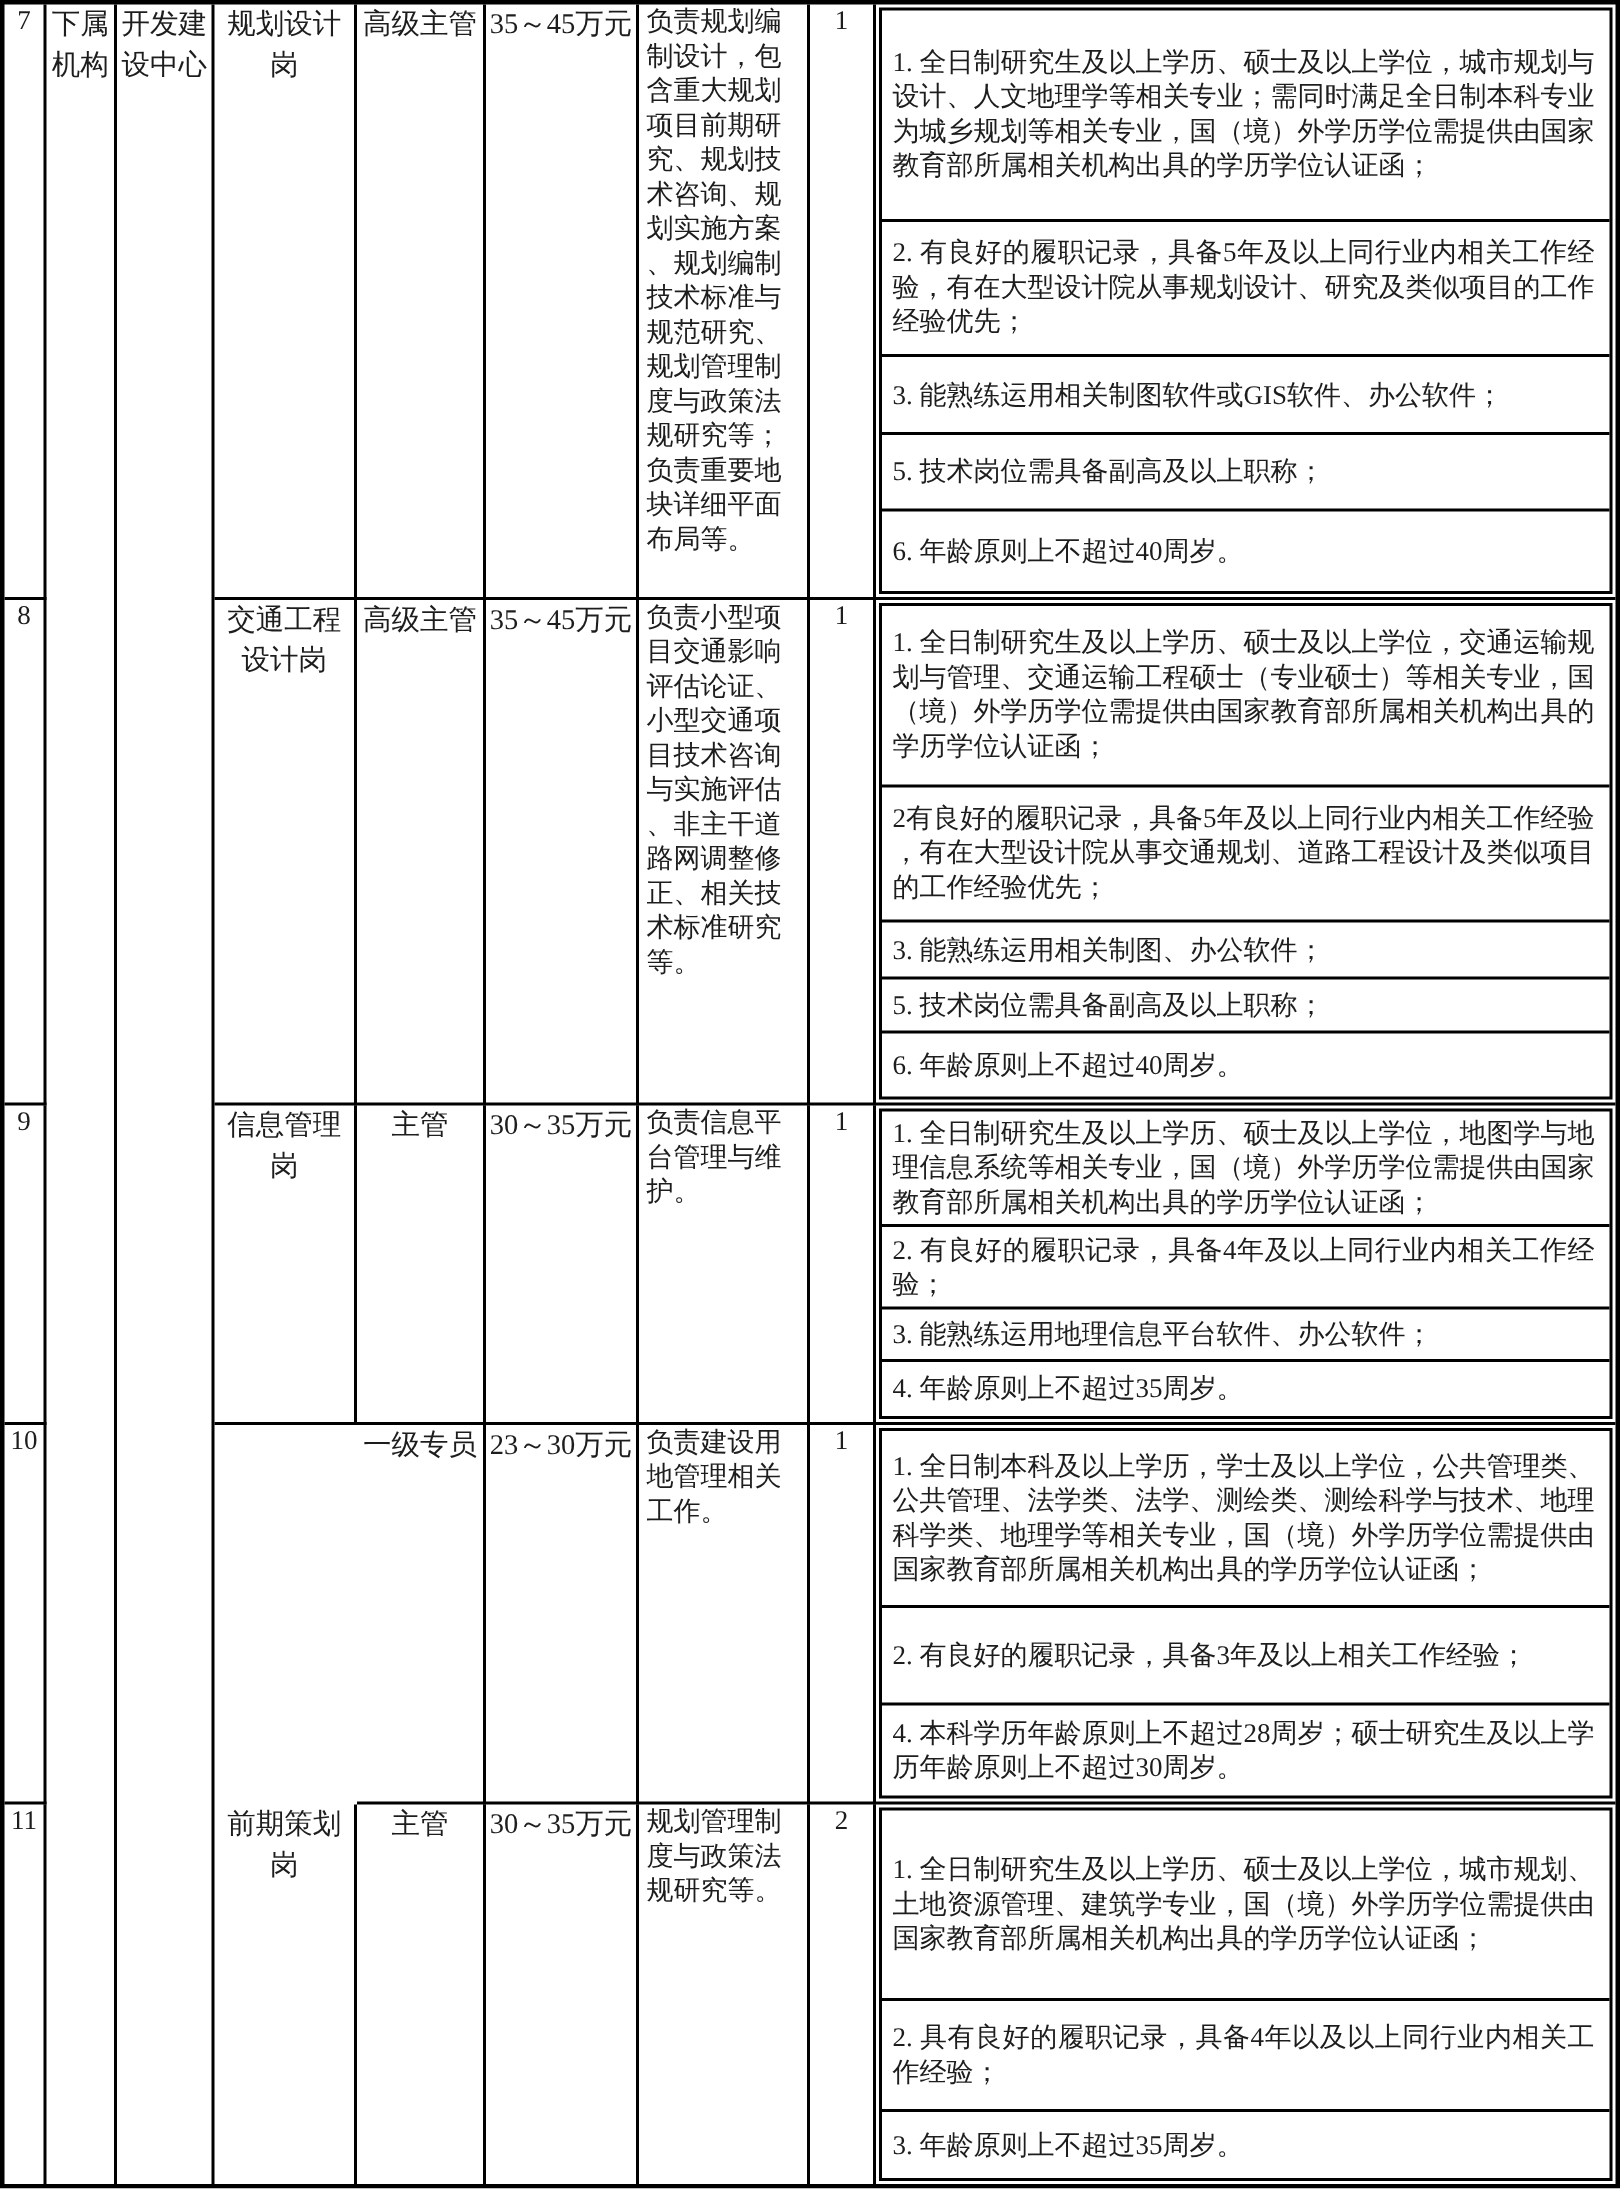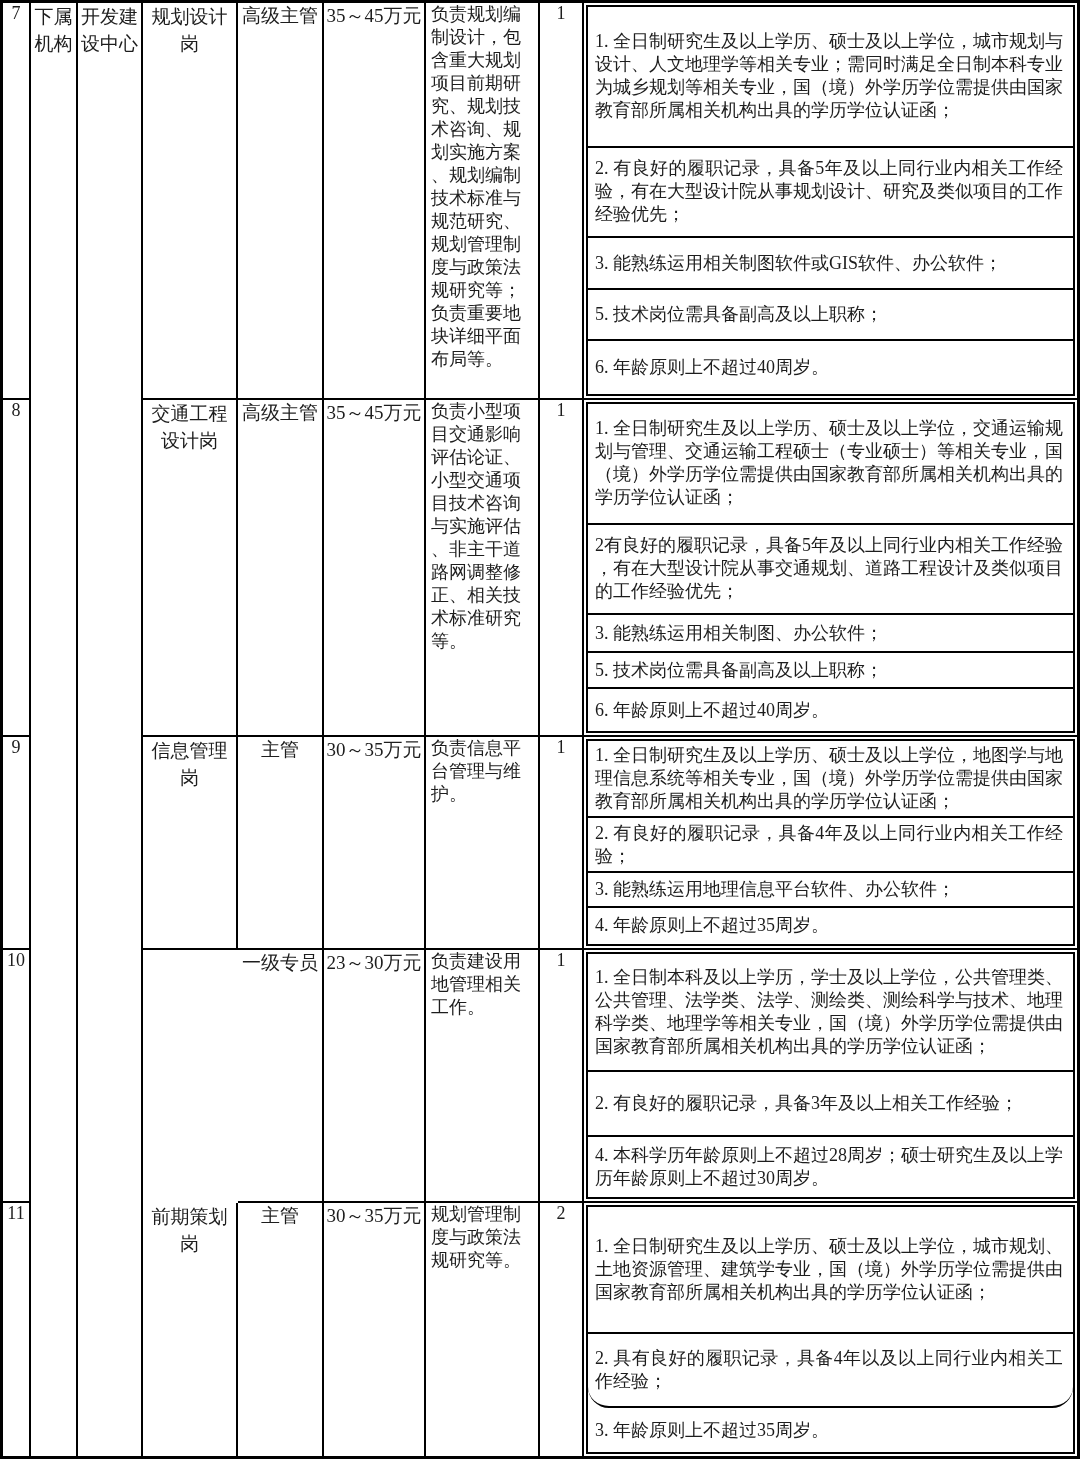--- a/index.html
+++ b/index.html
@@ -235,21 +235,21 @@
     <span>规划管理制度与政策法规研究等。</span>
   </div>
   <div class="cell count noB" style="grid-area:5/8;">
     <span>2</span>
   </div>
   <div class="reqcell noR noB" style="grid-area:5/9;">
     <div class="reqbox">
       <div class="reqitem" style="flex-grow:134;">
         <span>1. 全日制研究生及以上学历、硕士及以上学位，城市规划、土地资源管理、建筑学专业，国（境）外学历学位需提供由国家教育部所属相关机构出具的学历学位认证函；</span>
         </div>
-      <div class="reqitem" style="flex-grow:75;border-radius:21px;">
+      <div class="reqitem" style="flex-grow:75;">
         <span>2. 具有良好的履职记录，具备4年以及以上同行业内相关工作经验；</span>
         </div>
       <div class="reqitem" style="flex-grow:44;">
         <span>3. 年龄原则上不超过35周岁。</span>
         </div>
     </div>
   </div>
 
 </div>
 

